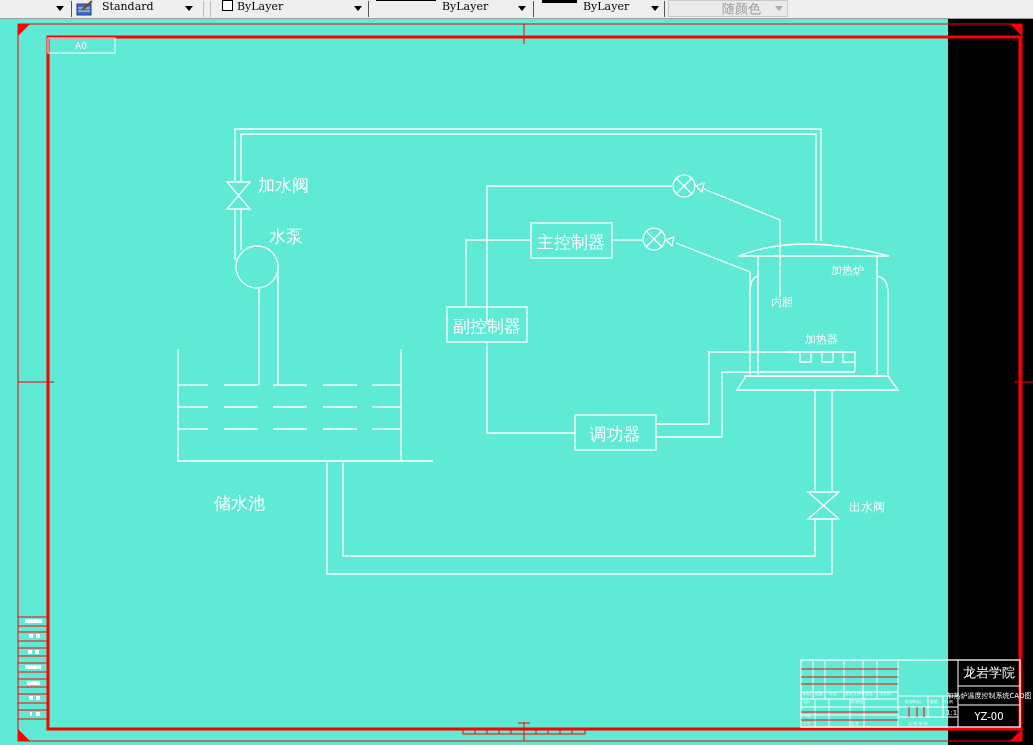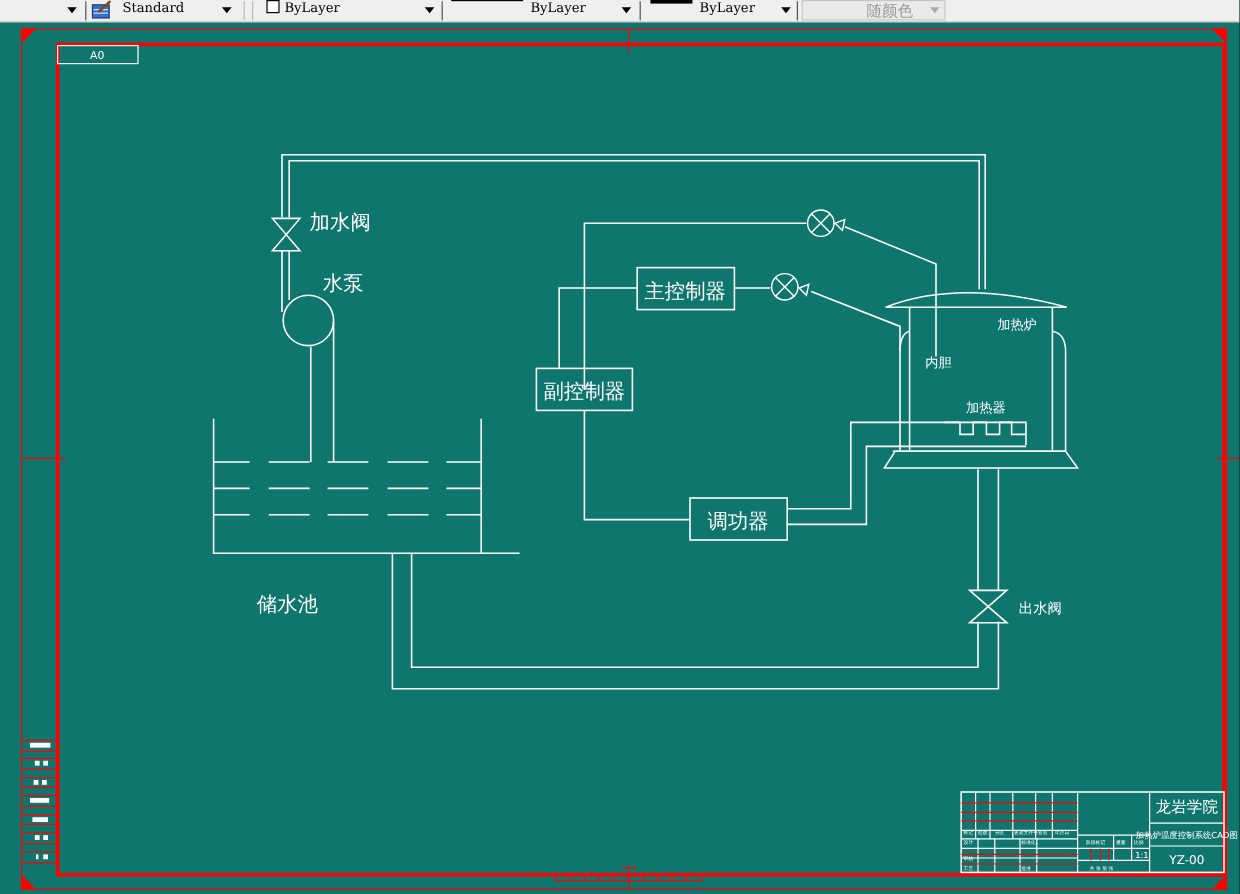--- a/index.html
+++ b/index.html
@@ -13,21 +13,21 @@
     font-family: "DejaVu Serif", serif; font-size: 11px; color: #000;
   }
   .tb-item { position: absolute; top: 0; height: 17px; display: flex; }
   .tb-sep { position: absolute; top: 1px; width: 1px; height: 16px; background: #555; }
   .tb-sep2 { position: absolute; top: 1px; width: 1px; height: 16px; background: #bbb; }
   .arrow { position: absolute; top: 6px; width: 0; height: 0;
     border-left: 4px solid transparent; border-right: 4px solid transparent; border-top: 5px solid #000; }
   .arrow.disabled { border-top-color: #aaa; }
   .combo-disabled { position: absolute; left: 668px; top: 0; width: 120px; height: 17px;
     background: #eaeaea; border: 1px solid #c8c8c8; box-sizing: border-box; }
-  .canvas { position: absolute; left: 0; top: 19px; width: 1033px; height: 726px; background: #0f766e; }
+  .canvas { position: absolute; left: 0; top: 19px; width: 948px; height: 726px; background: #5eead4; }
   svg text { font-family: "DejaVu Sans", sans-serif; }
 </style>
 </head>
 <body>
 
 <div class="toolbar">
   <span class="arrow" style="left:56px;"></span>
   <div class="tb-sep" style="left:71px;"></div>
   <div class="tb-item" style="left:76px;">
     <svg width="18" height="16" viewBox="0 0 18 16">

